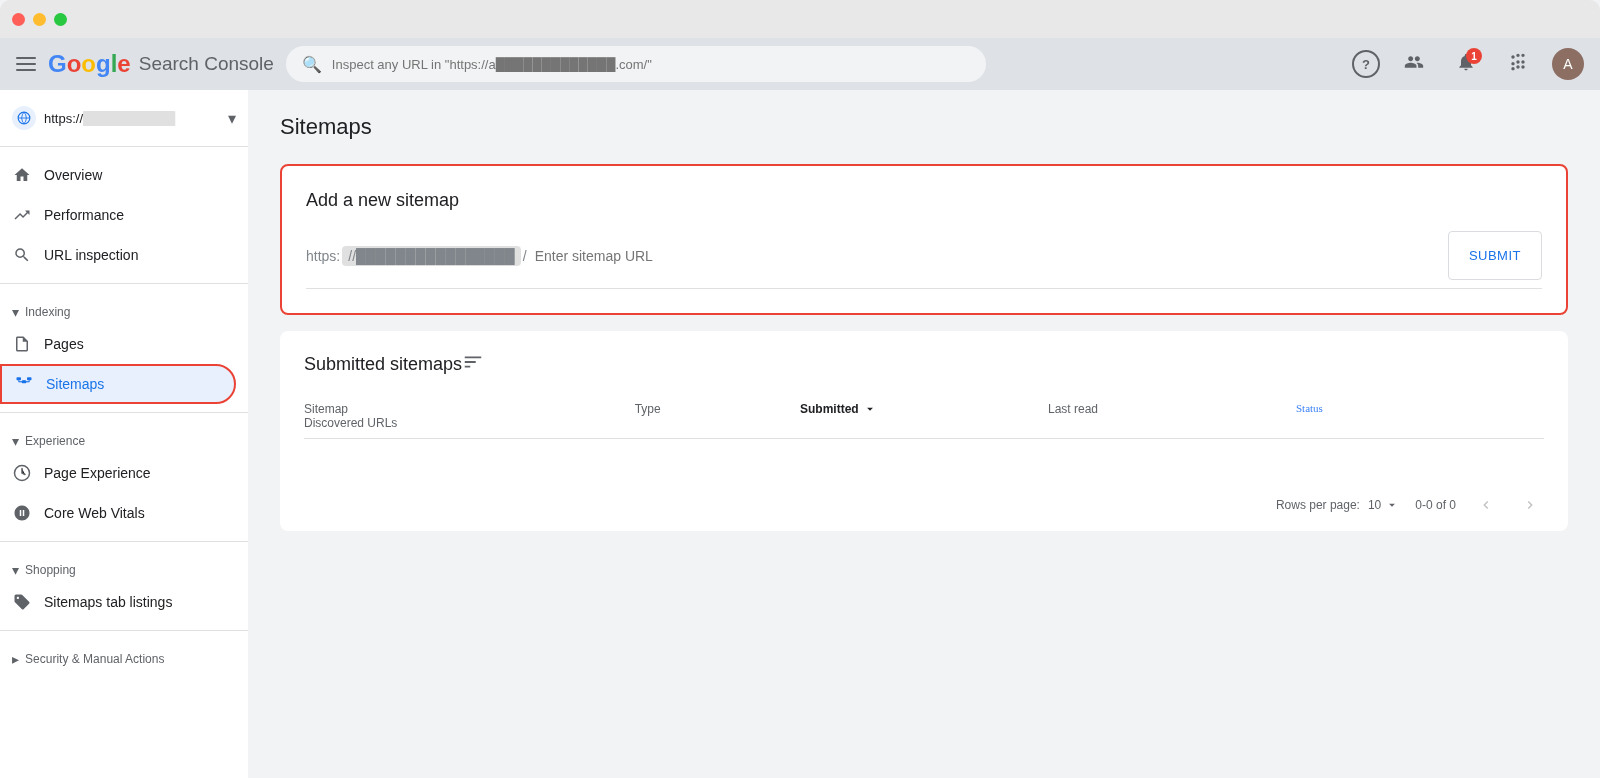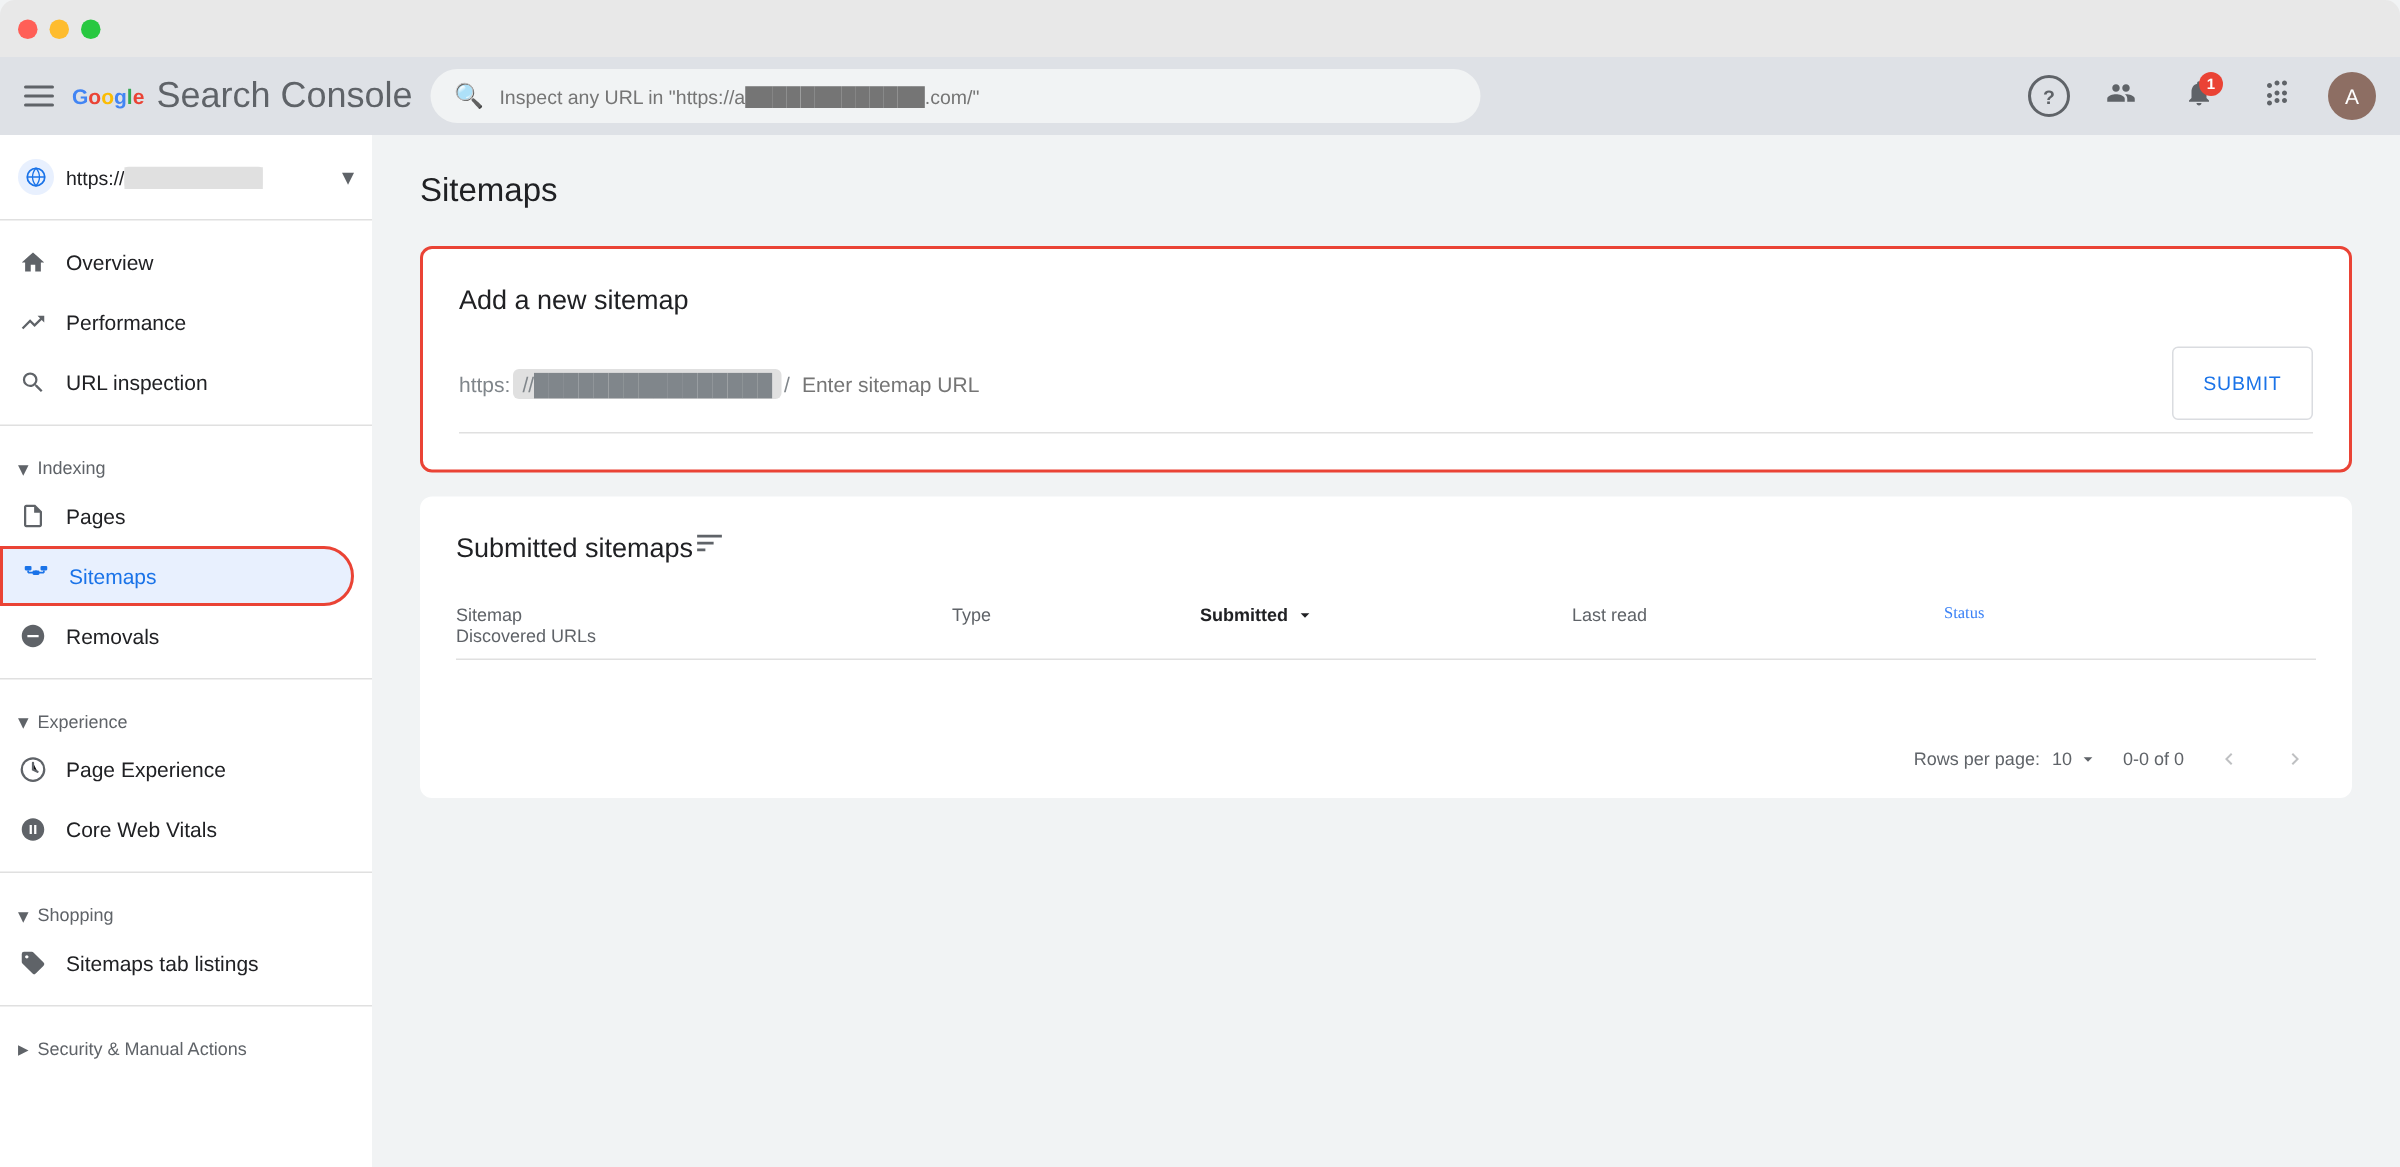--- a/index.html
+++ b/index.html
@@ -358,24 +358,24 @@
 </div>
 
 <div class="chrome-bar">
   <div class="hamburger-icon">
     <span></span>
       <span></span>
       <span></span>
   </div>
 
   <div class="app-logo">
-    <span style="font-size:14px; font-weight:700;">
+    <span style="font-size:24px; font-weight:700;">
       <span class="g-blue">G</span><span class="g-red">o</span><span class="g-yellow">o</span><span class="g-blue">g</span><span class="g-green">l</span><span class="g-red">e</span>
     </span>
-    <span style="font-size:24px; color:#5f6368; margin-left:4px;">Search Console</span>
+    <span style="font-size:19px; color:#5f6368; margin-left:4px;">Search Console</span>
   </div>
 
   <div class="search-bar">
     <span style="color:#5f6368; font-size:16px;">🔍</span>
     <input type="text" style="color: rgb(128, 134, 139); font-size: 13px;" readonly="" placeholder="Inspect any URL in &quot;https://a█████████████.com/&quot;">
   </div>
 
   <div class="topbar-actions">
     <button class="icon-btn" style="font-size:18px; border-radius:50%; border:2px solid #5f6368; width:28px; height:28px;">
       <span style="font-size:13px; font-weight:bold; color:#5f6368;">?</span>
@@ -478,28 +478,20 @@
           <line x1="5" y1="7" x2="5" y2="9" stroke="#1a73e8" stroke-width="1.5"></line>
           <line x1="5" y1="9" x2="12" y2="9" stroke="#1a73e8" stroke-width="1.5"></line>
           <line x1="12" y1="7" x2="12" y2="9" stroke="#1a73e8" stroke-width="1.5"></line>
           <line x1="19" y1="7" x2="19" y2="9" stroke="#1a73e8" stroke-width="1.5"></line>
           <line x1="12" y1="9" x2="19" y2="9" stroke="#1a73e8" stroke-width="1.5"></line>
         </svg>
       </span>
       <span>Sitemaps</span>
     </div>
 
-    <div class="nav-item">
-      <span class="nav-icon">
-        <svg width="18" height="18" viewBox="0 0 24 24">
-            <path d="M12 2C6.48 2 2 6.48 2 12s4.48 10 10 10 10-4.48 10-10S17.52 2 12 2zm5 11H7v-2h10v2z" fill="#5f6368"></path>
-          </svg>
-      </span>
-      <span>Removals</span>
-    </div>
 
     <div class="nav-divider"></div>
 
     <div class="nav-section-label">
       <span class="collapse-icon">▾</span>
       <span>Experience</span>
     </div>
 
     <div class="nav-item">
       <span class="nav-icon">

